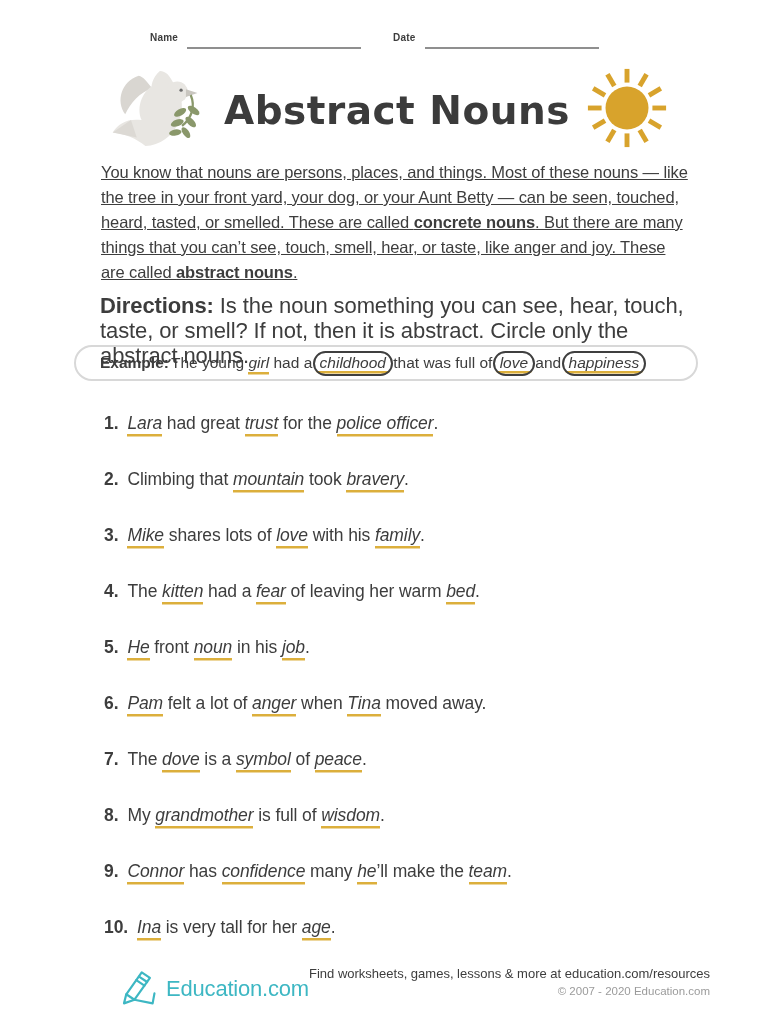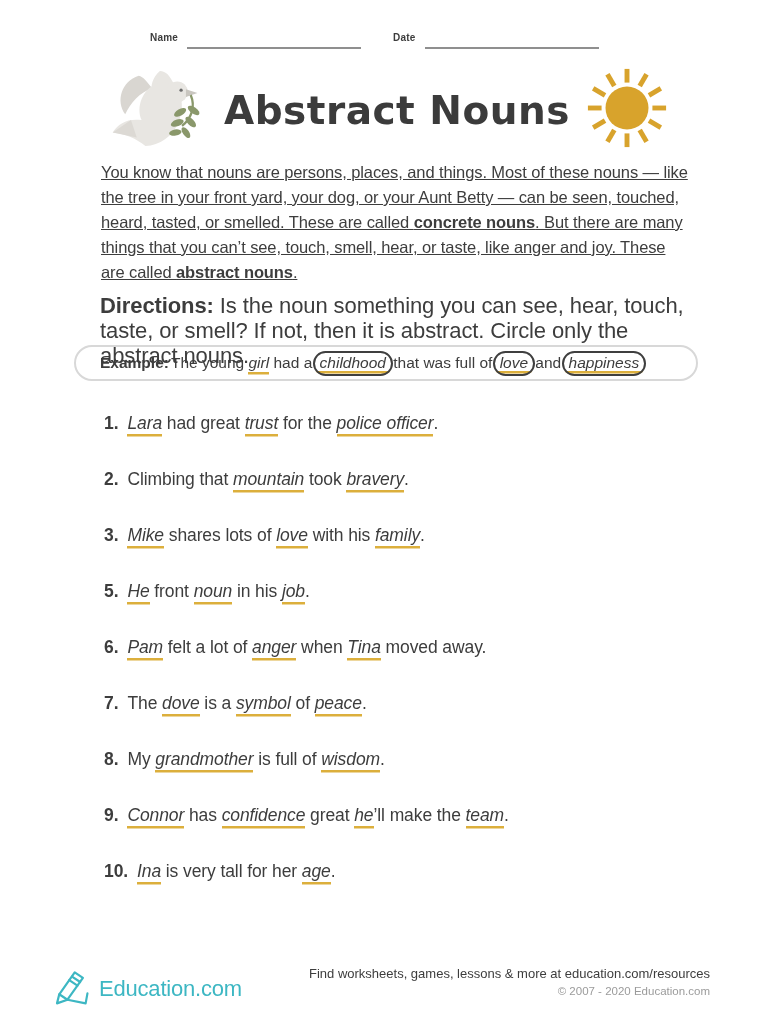--- a/index.html
+++ b/index.html
@@ -68,21 +68,21 @@
   .sentence-list{
     position:absolute;top:410px;left:104px;width:600px;
     margin:0;padding:0;list-style:none;
     font-size:17.5px;letter-spacing:-.1px;
   }
   .sentence{margin-bottom:30px;line-height:26px;}
   .num{font-weight:700;margin-right:9px;}
   
   .footer{
     position:absolute;left:52px;right:58px;top:966px;
-    display:flex;justify-content:space-between;align-items:flex-start;
+    display:flex;justify-content:flex-end;align-items:flex-start;
   }
   .brand{display:flex;align-items:center;gap:7px;}
   .brand-name{color:#3db7c3;font-size:22px;letter-spacing:-.2px;}
   .footer-right{text-align:right;}
   .find-text{font-size:13px;color:#3d3d3d;}
   .copyright{font-size:11.5px;color:#9b9b9b;margin-top:4px;}
 </style>
 </head>
 <body>
 
@@ -142,25 +142,26 @@
 
   <div class="example-box">
     <span class="b">Example:</span>
     <span><span> The young </span><span class="u">girl</span><span> had a </span><span class="u c">childhood</span><span> that was full of </span><span class="u c">love</span><span> and </span><span class="u c">happiness</span></span>
   </div>
 
   <ol class="sentence-list">
     <li class="sentence"><span class="num">1.</span><span class="txt"><span class="u">Lara</span><span> had great </span><span class="u">trust</span><span> for the </span><span class="u">police officer</span><span>.</span></span></li>
     <li class="sentence"><span class="num">2.</span><span class="txt"><span>Climbing that </span><span class="u">mountain</span><span> took </span><span class="u">bravery</span><span>.</span></span></li>
     <li class="sentence"><span class="num">3.</span><span class="txt"><span class="u">Mike</span><span> shares lots of </span><span class="u">love</span><span> with his </span><span class="u">family</span><span>.</span></span></li>
+    <li class="sentence"><span class="num">4.</span><span class="txt"><span>The </span><span class="u">kitten</span><span> had a </span><span class="u">fear</span><span> of leaving her warm </span><span class="u">bed</span><span>.</span></span></li>
     <li class="sentence"><span class="num">5.</span><span class="txt"><span class="u">He</span><span> front </span><span class="u">noun</span><span> in his </span><span class="u">job</span><span>.</span></span></li>
     <li class="sentence"><span class="num">6.</span><span class="txt"><span class="u">Pam</span><span> felt a lot of </span><span class="u">anger</span><span> when </span><span class="u">Tina</span><span> moved away.</span></span></li>
     <li class="sentence"><span class="num">7.</span><span class="txt"><span>The </span><span class="u">dove</span><span> is a </span><span class="u">symbol</span><span> of </span><span class="u">peace</span><span>.</span></span></li>
     <li class="sentence"><span class="num">8.</span><span class="txt"><span>My </span><span class="u">grandmother</span><span> is full of </span><span class="u">wisdom</span><span>.</span></span></li>
-    <li class="sentence"><span class="num">9.</span><span class="txt"><span class="u">Connor</span><span> has </span><span class="u">confidence</span><span> great </span><span class="u">he</span><span>’ll make the </span><span class="u">team</span><span>.</span></span></li>
+    <li class="sentence"><span class="num">9.</span><span class="txt"><span class="u">Connor</span><span> has </span><span class="u">confidence</span><span> many </span><span class="u">he</span><span>’ll make the </span><span class="u">team</span><span>.</span></span></li>
     <li class="sentence"><span class="num">10.</span><span class="txt"><span class="u">Ina</span><span> is very tall for her </span><span class="u">age</span><span>.</span></span></li>
   </ol>
 
   <div class="footer">
     <div class="brand">
       <span>
         <svg width="40" height="42" viewBox="0 0 44 46" aria-hidden="true">
           <g fill="none" stroke="#3db7c3" stroke-width="2.4" stroke-linejoin="round" stroke-linecap="round">
             <path d="M8 31 L25 7 L34 13 L17 37 Z"></path>
             <path d="M8 31 L5.5 41 L17 37"></path>

